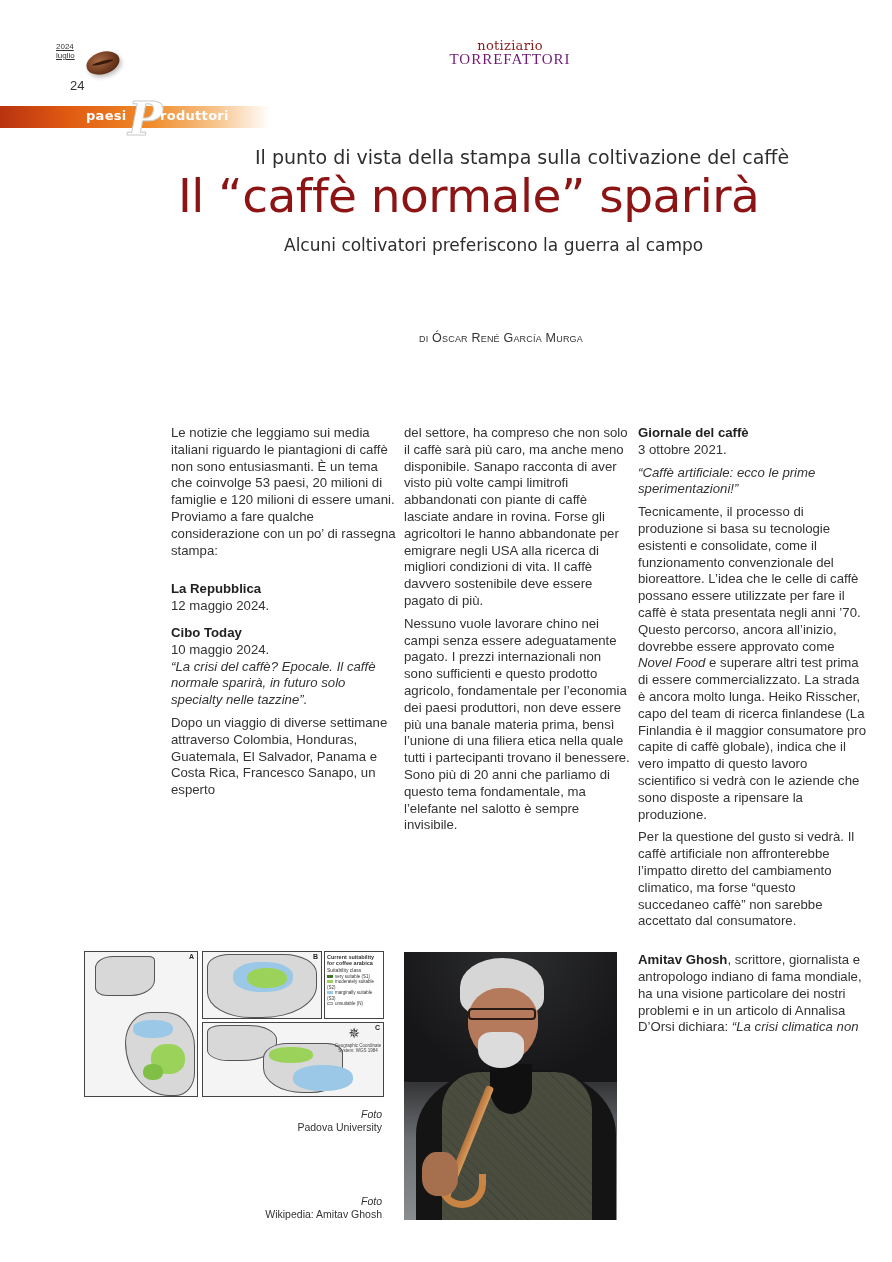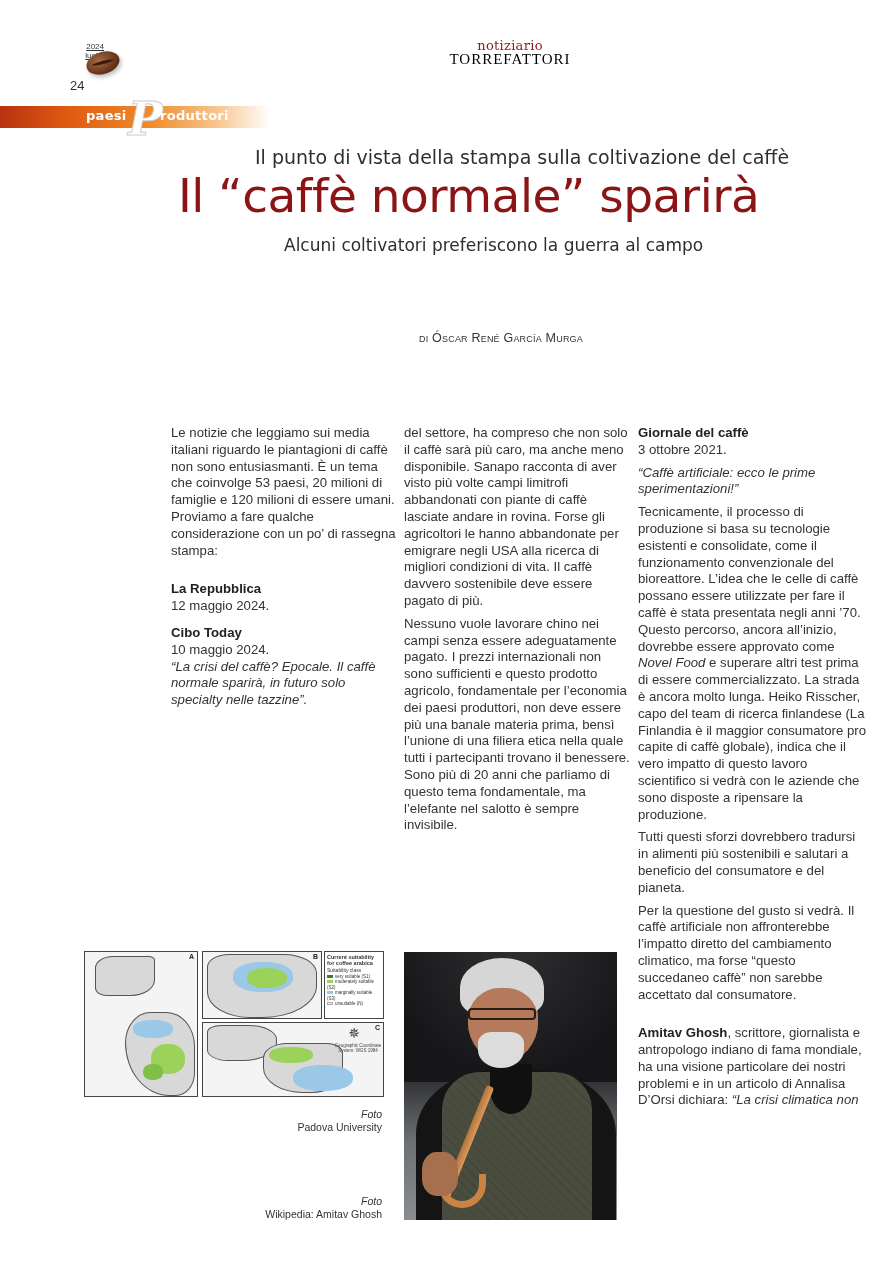--- a/index.html
+++ b/index.html
@@ -1,30 +1,30 @@
 <!DOCTYPE html>
 <html><head>
   <meta charset="utf-8">
   <style>
     * { box-sizing: border-box; margin: 0; padding: 0; }
     html, body { width: 892px; height: 1262px; background: #ffffff; overflow: hidden; }
     body { position: relative; font-family: "Liberation Sans", sans-serif; color: #2b2b2b; }
 
     
-    .issue-meta { position: absolute; left: 64px; top: 42px; width: 40px; text-align: right; font-size: 8px; line-height: 9px; color: #333; text-decoration: underline; }
+    .issue-meta { position: absolute; left: 56px; top: 42px; width: 40px; font-size: 8px; line-height: 9px; color: #333; text-decoration: underline; }
     .page-num { position: absolute; left: 70px; top: 78px; font-size: 13px; color: #333; }
     .bean { position: absolute; left: 86px; top: 52px; width: 34px; height: 22px; border-radius: 50%;
             background: radial-gradient(ellipse at 40% 35%, #a66a45 0%, #6e3a1f 55%, #3d1e0e 100%);
             transform: rotate(-18deg); box-shadow: 1px 3px 4px rgba(0,0,0,0.25); }
     .bean::after { content: ""; position: absolute; left: 6px; top: 9px; width: 22px; height: 3px; border-radius: 50%;
                    background: #3a1a0a; transform: rotate(4deg); }
 
     .masthead { position: absolute; left: 440px; top: 40px; width: 140px; text-align: center; }
     .masthead .top { font-family: "DejaVu Serif", serif; color: #8b1a1a; font-size: 13px; line-height: 12px; letter-spacing: 0.3px; }
-    .masthead .bottom { font-family: "Liberation Serif", serif; color: #000000; font-size: 15px; line-height: 15px; letter-spacing: 1px; }
+    .masthead .bottom { font-family: "Liberation Serif", serif; color: #701a75; font-size: 15px; line-height: 15px; letter-spacing: 1px; }
 
     
     .banner { position: absolute; left: 0; top: 106px; width: 270px; height: 22px;
               background: linear-gradient(90deg, #b8330f 0%, #e05a12 25%, #f08a28 55%, #f7c48c 80%, rgba(255,255,255,0) 100%); }
     .banner-word { position: absolute; top: 108px; font-family: "DejaVu Sans", sans-serif; font-weight: bold; font-size: 13px; color: #fff; letter-spacing: 0.3px; }
     .banner-p { position: absolute; left: 128px; top: 96px; font-family: "DejaVu Serif", serif; font-size: 46px; line-height: 46px;
                 color: #fff; font-weight: bold; -webkit-text-stroke: 1px #cfcfcf; text-shadow: 0 0 1px #bbb; font-style: italic; }
 
     
     .kicker { position: absolute; left: 0; width: 812px; top: 146px; padding-left: 255px; font-size: 19px; color: #2e2e2e; font-family: "DejaVu Sans", sans-serif; }
@@ -105,33 +105,33 @@
 
 <div class="col col1">
   <p>Le notizie che leggiamo sui media italiani riguardo le piantagioni di caffè non sono entusiasmanti. È un tema che coinvolge 53 paesi, 20 milioni di famiglie e 120 milioni di essere umani. Proviamo a fare qualche considerazione con un po’ di rassegna stampa:</p>
   <div class="gap"></div>
   <div class="src">La Repubblica</div>
   <div>12 maggio 2024.</div>
   <div class="gap" style="height:10px"></div>
   <div class="src">Cibo Today</div>
   <div>10 maggio 2024.</div>
   <p><i>“La crisi del caffè? Epocale. Il caffè normale sparirà, in futuro solo specialty nelle tazzine”.</i></p>
+  <p>Dopo un viaggio di diverse settimane attraverso Colombia, Honduras, Guatemala, El Salvador, Panama e Costa Rica, Francesco Sanapo, un esperto</p>
 </div>
 
 <div class="col col2">
   <p>del settore, ha compreso che non solo il caffè sarà più caro, ma anche meno disponibile. Sanapo racconta di aver visto più volte campi limitrofi abbandonati con piante di caffè lasciate andare in rovina. Forse gli agricoltori le hanno abbandonate per emigrare negli USA alla ricerca di migliori condizioni di vita. Il caffè davvero sostenibile deve essere pagato di più.</p>
   <p>Nessuno vuole lavorare chino nei campi senza essere adeguatamente pagato. I prezzi internazionali non sono sufficienti e questo prodotto agricolo, fondamentale per l’economia dei paesi produttori, non deve essere più una banale materia prima, bensì l’unione di una filiera etica nella quale tutti i partecipanti trovano il benessere. Sono più di 20 anni che parliamo di questo tema fondamentale, ma l’elefante nel salotto è sempre invisibile.</p>
 </div>
 
 <div class="col col3">
   <div class="src">Giornale del caffè</div>
   <p>3 ottobre 2021.</p>
   <p><i>“Caffè artificiale: ecco le prime sperimentazioni!”</i></p>
   <p><span>Tecnicamente, il processo di produzione si basa su tecnologie esistenti e consolidate, come il funzionamento convenzionale del bioreattore. L’idea che le celle di caffè possano essere utilizzate per fare il caffè è stata presentata negli anni ’70. Questo percorso, ancora all’inizio, dovrebbe essere approvato come </span><i>Novel Food</i><span> e superare altri test prima di essere commercializzato. La strada è ancora molto lunga. Heiko Risscher, capo del team di ricerca finlandese (La Finlandia è il maggior consumatore pro capite di caffè globale), indica che il vero impatto di questo lavoro scientifico si vedrà con le aziende che sono disposte a ripensare la produzione.</span></p>
-  <p>Tutti questi sforzi dovrebbero tradursi in alimenti più sostenibili e salutari a beneficio del consumatore e del pianeta.</p>
   <p>Per la questione del gusto si vedrà. Il caffè artificiale non affronterebbe l’impatto diretto del cambiamento climatico, ma forse “questo succedaneo caffè” non sarebbe accettato dal consumatore.</p>
   <div class="gap"></div>
   <p><b class="src">Amitav Ghosh</b><span>, scrittore, giornalista e antropologo indiano di fama mondiale, ha una visione particolare dei nostri problemi e in un articolo di Annalisa D’Orsi dichiara: </span><i>“La crisi climatica non</i></p>
 </div>
 
 <div class="map-fig">
   <div class="map-a">
     <div class="land" style="left:10px;top:4px;width:60px;height:40px;border-radius:30% 10% 40% 20%;"></div>
     <div class="land" style="left:40px;top:60px;width:70px;height:84px;border-radius:40% 45% 30% 70%;"></div>
     <div class="blob" style="left:48px;top:68px;width:40px;height:18px;background:#9cc8e8;"></div>

